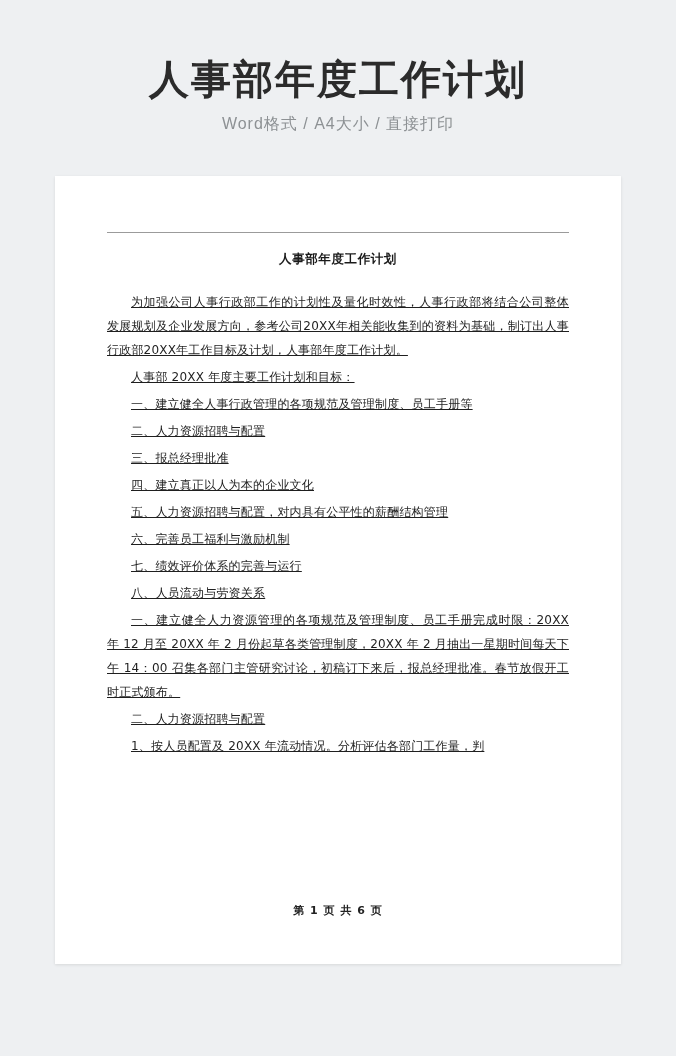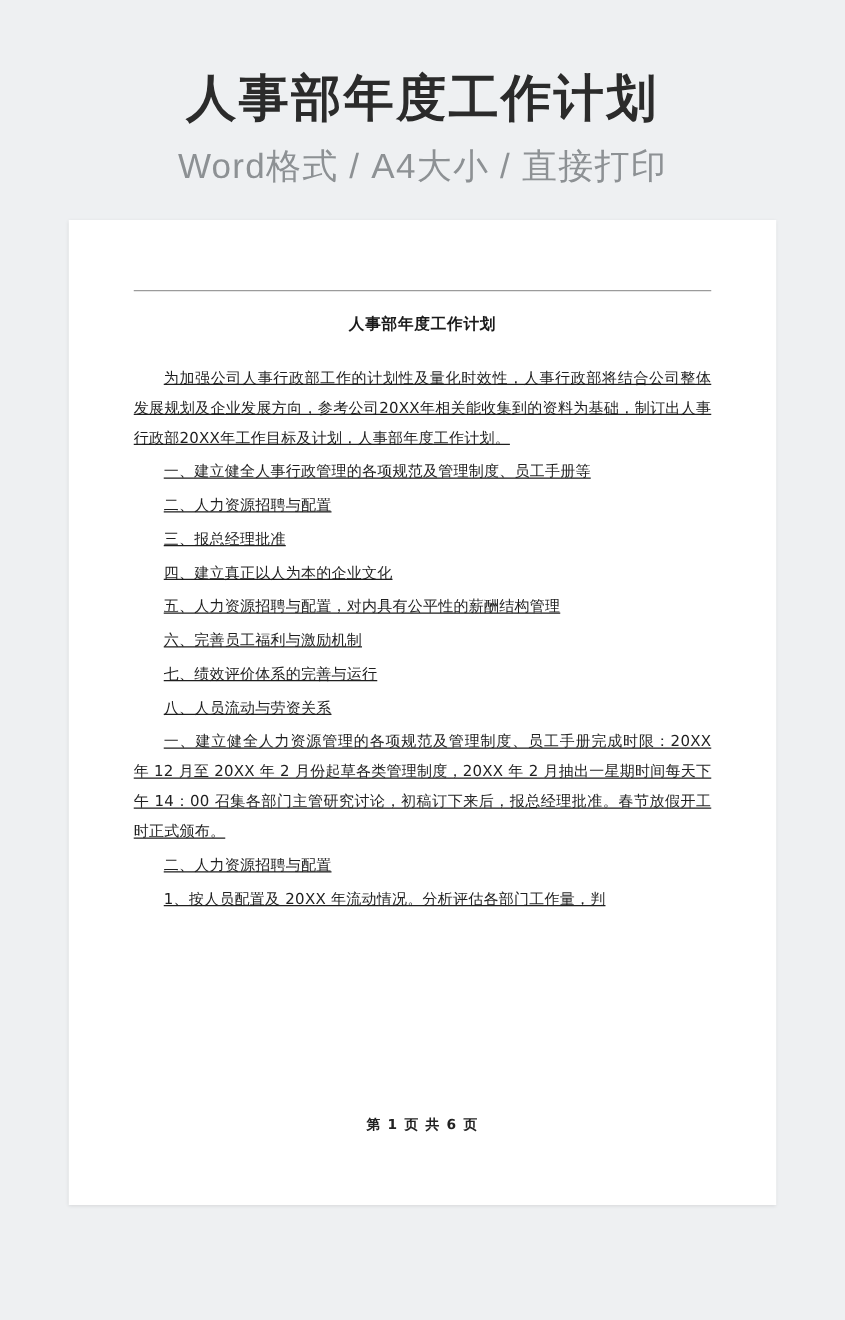--- a/index.html
+++ b/index.html
@@ -26,21 +26,21 @@
   .banner-title {
     font-family: "Liberation Sans", sans-serif;
     font-size: 40px;
     font-weight: bold;
     color: #2b2b2b;
     letter-spacing: 2px;
     line-height: 1.25;
   }
   .banner-sub {
     margin-top: 10px;
-    font-size: 28px;
+    font-size: 16px;
     color: #8d9194;
     letter-spacing: 1px;
     font-weight: normal;
   }
   .doc-sheet {
     position: absolute;
     left: 55px;
     top: 176px;
     width: 566px;
     height: 788px;
@@ -79,21 +79,21 @@
     letter-spacing: 0.2px;
   }
   .para.indent {
     text-indent: 2em;
     text-decoration: underline;
   }
   .footer {
     position: absolute;
     left: 0;
     right: 0;
-    bottom: 57px;
+    bottom: 46px;
     text-align: center;
     font-size: 11px;
     color: #222;
     letter-spacing: 1px;
     font-family: "DejaVu Sans", "Liberation Sans", sans-serif;
     font-weight: bold;
   }
 </style>
 </head>
 <body>
@@ -106,20 +106,21 @@
   </div>
 
   <div class="doc-sheet">
     <div class="doc-inner">
 
       <div class="rule"></div>
 
       <div class="doc-title">人事部年度工作计划</div>
 
       <p class="para indent">为加强公司人事行政部工作的计划性及量化时效性，人事行政部将结合公司整体发展规划及企业发展方向，参考公司20XX年相关能收集到的资料为基础，制订出人事行政部20XX年工作目标及计划，人事部年度工作计划。</p>
+      <p class="para indent">人事部 20XX 年度主要工作计划和目标：</p>
       <p class="para indent">一、建立健全人事行政管理的各项规范及管理制度、员工手册等</p>
       <p class="para indent">二、人力资源招聘与配置</p>
       <p class="para indent">三、报总经理批准</p>
       <p class="para indent">四、建立真正以人为本的企业文化</p>
       <p class="para indent">五、人力资源招聘与配置，对内具有公平性的薪酬结构管理</p>
       <p class="para indent">六、完善员工福利与激励机制</p>
       <p class="para indent">七、绩效评价体系的完善与运行</p>
       <p class="para indent">八、人员流动与劳资关系</p>
       <p class="para indent">一、建立健全人力资源管理的各项规范及管理制度、员工手册完成时限：20XX 年 12 月至 20XX 年 2 月份起草各类管理制度，20XX 年 2 月抽出一星期时间每天下午 14：00 召集各部门主管研究讨论，初稿订下来后，报总经理批准。春节放假开工时正式颁布。</p>
       <p class="para indent">二、人力资源招聘与配置</p>

